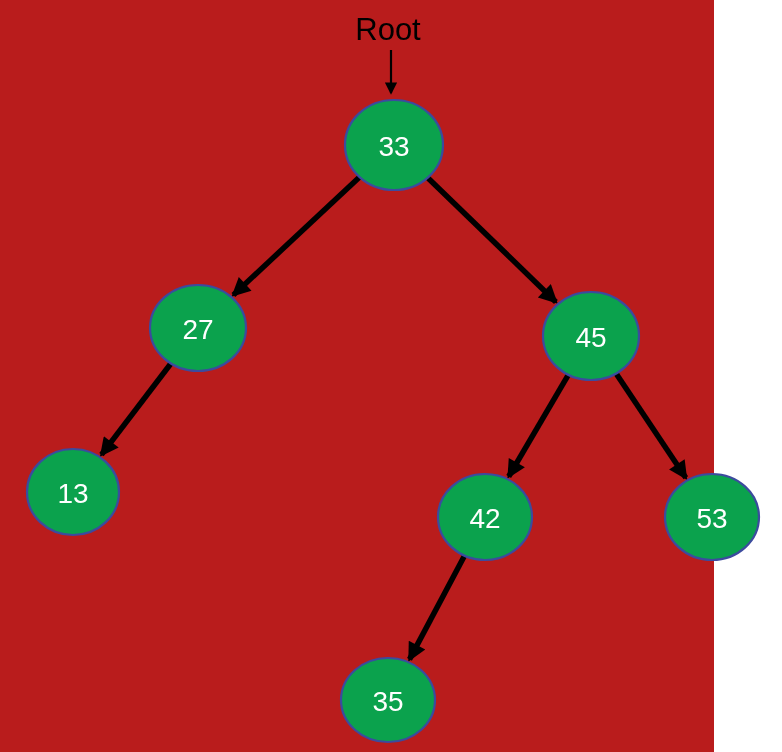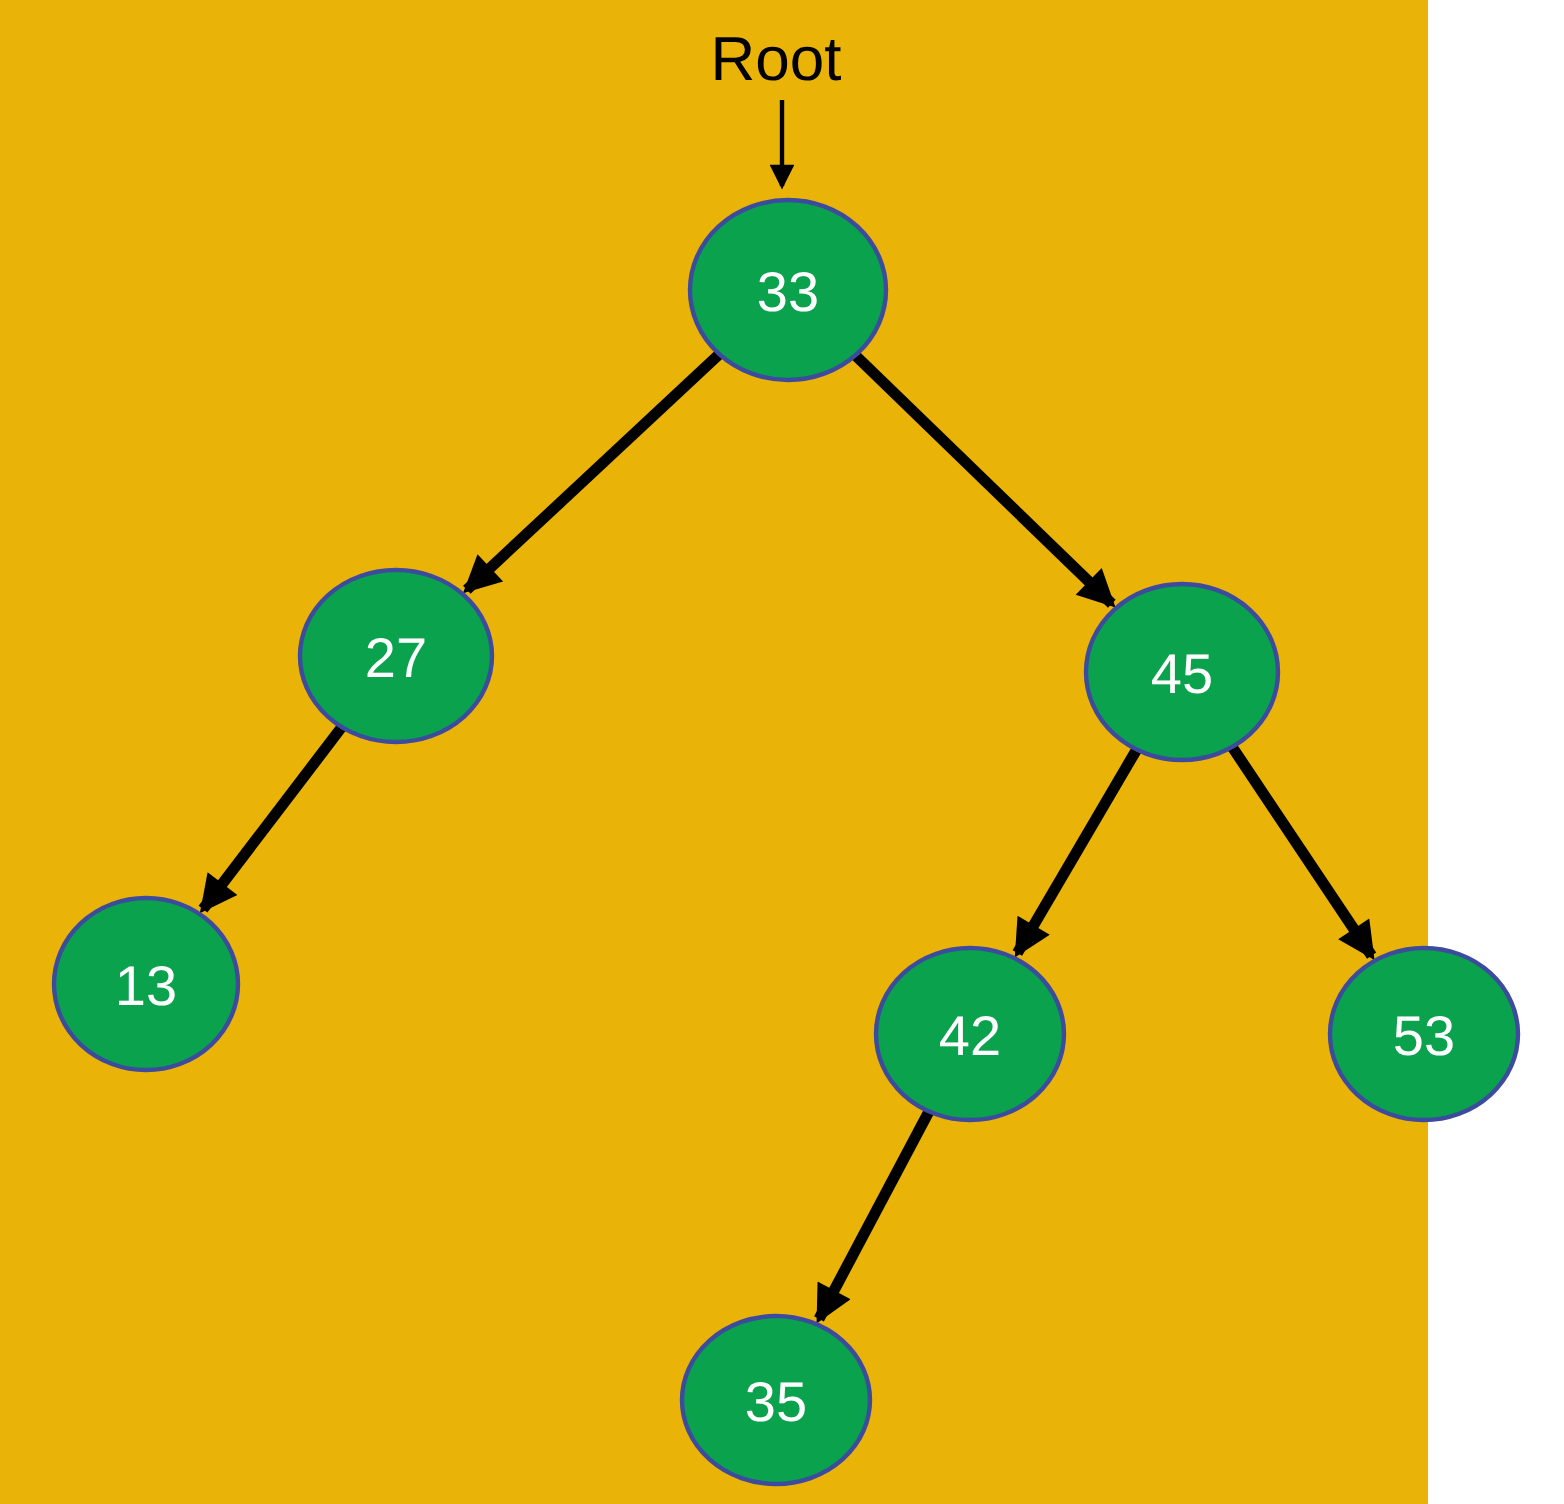--- a/index.html
+++ b/index.html
@@ -8,21 +8,21 @@
     background: #ffffff;
     width: 782px;
     height: 752px;
     overflow: hidden;
     font-family: "Liberation Sans", sans-serif;
   }
   .canvas {
     position: relative;
     width: 714px;
     height: 752px;
-    background: #eab308;
+    background: #b91c1c;
   }
   svg { display: block; }
   .root-label {
     font-family: "Liberation Sans", sans-serif;
     font-size: 31px;
     font-weight: 400;
   }
   .node-value {
     font-family: "Liberation Sans", sans-serif;
     font-size: 28px;

